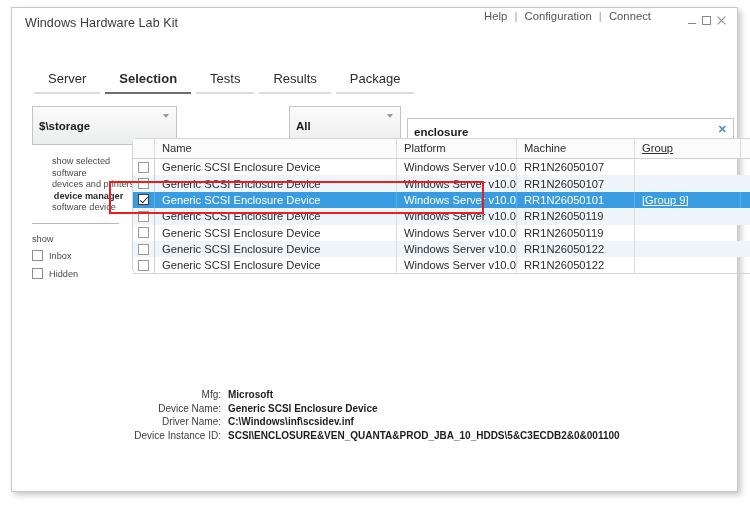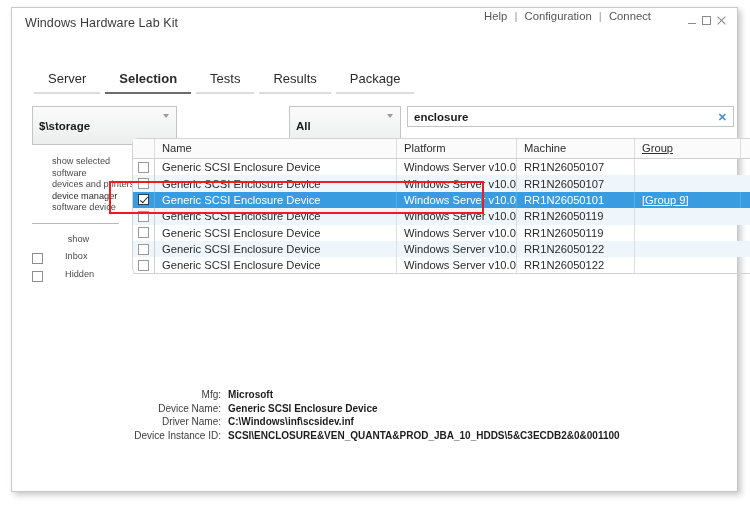--- a/index.html
+++ b/index.html
@@ -110,22 +110,22 @@
     position: absolute; right: 7px; top: 7px;
     width: 0; height: 0;
     border-left: 3.5px solid transparent;
     border-right: 3.5px solid transparent;
     border-top: 4px solid #9a9a9a;
   }
   #combo-scope { left: 20px; width: 145px; }
   #combo-type  { left: 277px; width: 112px; }
   .searchbox {
     position: absolute;
-    left: 395px; top: 0;
-    width: 327px; height: 21px;
+    left: 395px; top: 12px;
+    width: 327px; height: 28px;
     background: #ffffff;
     border: 1px solid #c2c4c6;
     display: flex; align-items: center;
     padding: 0 6px;
   }
   .searchbox .sv {
     font-size: 11.5px; color: #1c1c1c; font-weight: bold;
   }
   .search-clear {
     position: absolute; right: 6px; top: 4px;
@@ -135,28 +135,28 @@
 
   
   .sidebar {
     position: absolute;
     left: 20px; top: 148px;
     width: 93px;
     font-size: 9.2px;
     color: #4b4b4b;
   }
   .sb-item { line-height: 11.6px; white-space: nowrap; cursor: pointer; padding-left: 20px; }
-  .sb-item.bold { font-weight: normal; color: #2a2a2a; }
+  .sb-item.bold { font-weight: bold; color: #2a2a2a; text-align: center; }
   .sb-divider {
     margin: 9px 0 9px 0;
     height: 1px; background: #b9b9b9; width: 87px;
   }
-  .sb-label { line-height: 13px; margin-bottom: 2px; text-align: center; }
+  .sb-label { line-height: 13px; margin-bottom: 2px; }
   .sb-check {
-    display: flex; align-items: flex-end; gap: 22px;
+    display: flex; align-items: center; gap: 6px;
     line-height: 16px; margin-bottom: 2px; cursor: pointer;
   }
   .cbox {
     width: 11px; height: 11px;
     border: 1px solid #8e8e8e;
     background: #fff;
     flex: 0 0 auto;
   }
 
   

